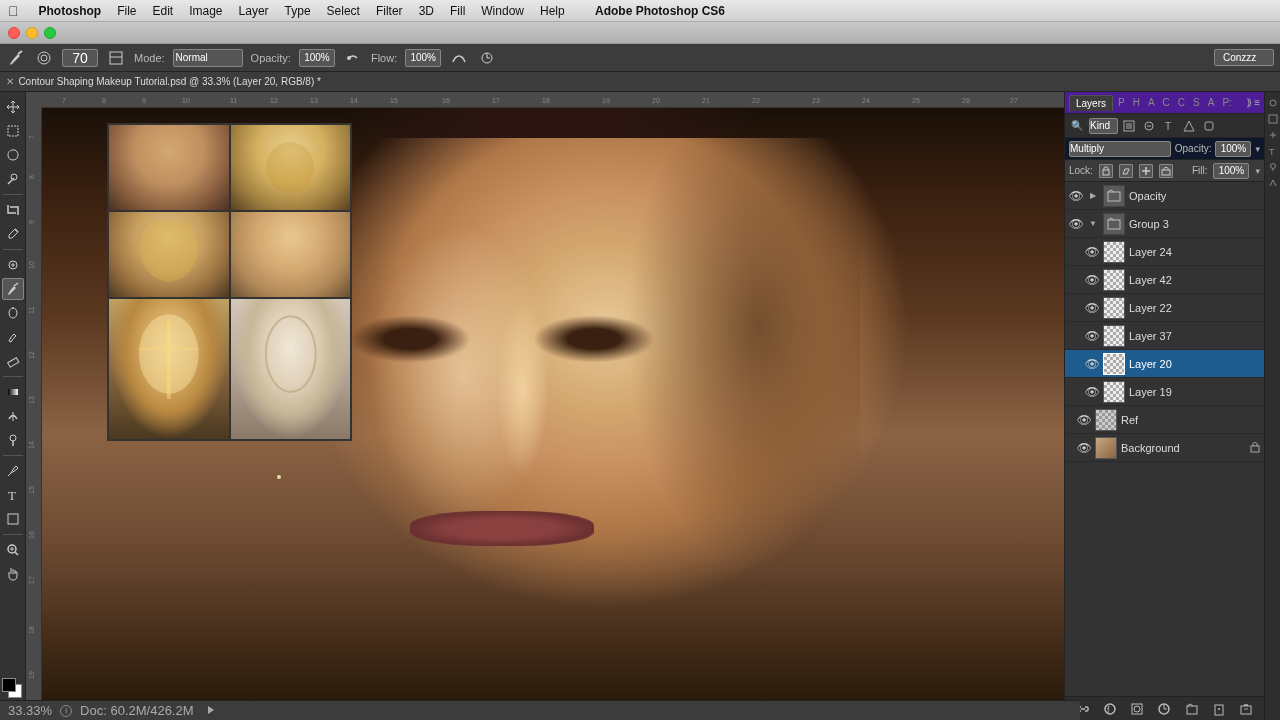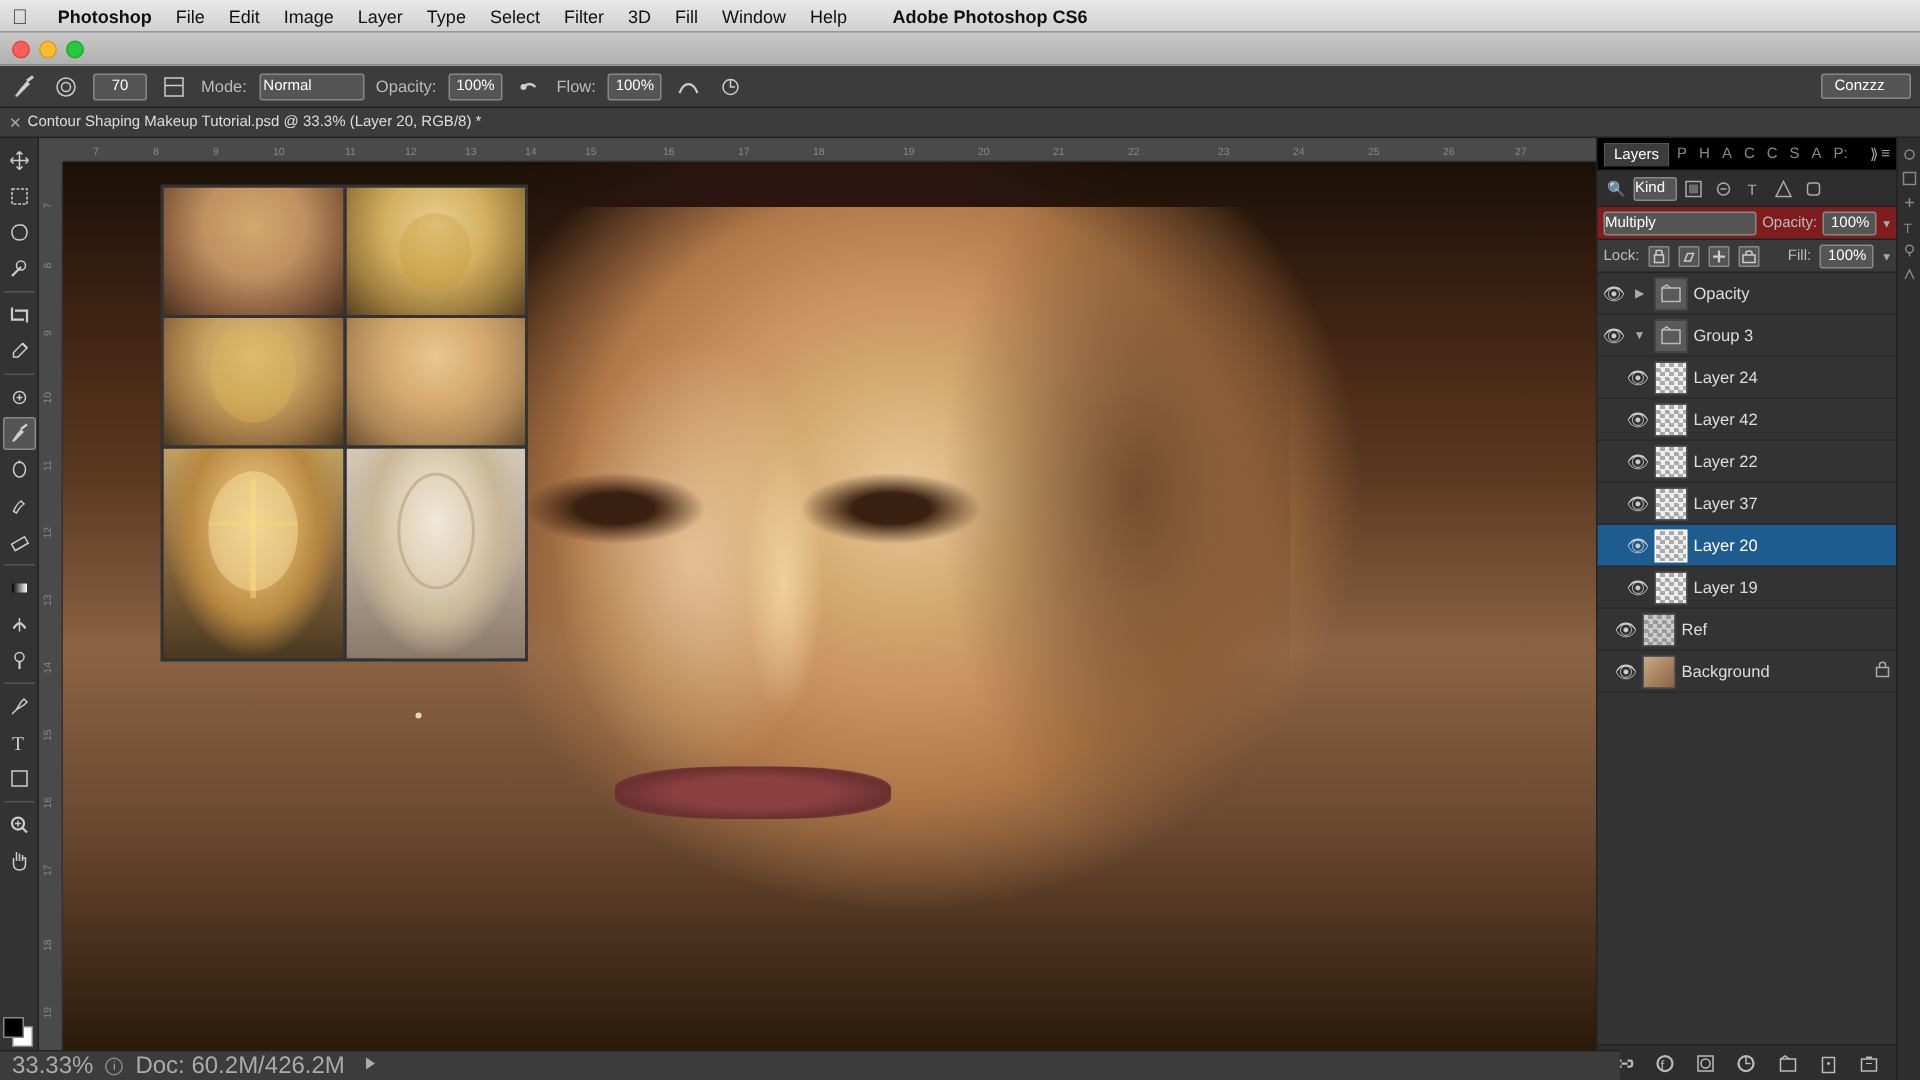--- a/index.html
+++ b/index.html
@@ -26,21 +26,21 @@
     #titlebar .btn-close { width: 12px; height: 12px; border-radius: 50%; background: #ff5f57; border: 1px solid #e0443e; }
     #titlebar .btn-min { width: 12px; height: 12px; border-radius: 50%; background: #febc2e; border: 1px solid #d4a017; }
     #titlebar .btn-max { width: 12px; height: 12px; border-radius: 50%; background: #28c840; border: 1px solid #1aab29; }
 
     
     #optionsbar {
       width: 100%; height: 28px; background: #3c3c3c; border-bottom: 1px solid #222;
       display: flex; align-items: center; padding: 0 6px; gap: 8px;
     }
     #optionsbar .tool-icon { width: 20px; height: 20px; display: flex; align-items: center; justify-content: center; cursor: pointer; }
-    .brush-size-input { width: 36px; height: 18px; background: #555; border: 1px solid #888; color: #fff; font-size: 10px; text-align: center; border-radius: 2px; }
+    .brush-size-input { width: 36px; height: 18px; background: #555; border: 1px solid #888; color: #fff; font-size: 14px; text-align: center; border-radius: 2px; }
     .option-label { color: #bbb; font-size: 11px; }
     .option-select { height: 18px; background: #555; border: 1px solid #888; color: #fff; font-size: 10px; padding: 0 2px; border-radius: 2px; min-width: 70px; }
     .option-value { width: 36px; height: 18px; background: #555; border: 1px solid #888; color: #fff; font-size: 10px; text-align: center; border-radius: 2px; }
     #optionsbar .right-label { margin-left: auto; background: #555; border: 1px solid #888; color: #fff; font-size: 10px; padding: 2px 8px; border-radius: 2px; min-width: 60px; }
 
     
     #doctab {
       width: 100%; height: 20px; background: #3c3c3c; border-bottom: 1px solid #222;
       display: flex; align-items: center; padding: 0 6px;
     }
@@ -61,33 +61,33 @@
 
     
     #canvas-area { flex: 1; background: #4a4a4a; position: relative; overflow: hidden; }
 
     
     #status-bar {
       position: absolute; bottom: 0; left: 0; right: 0; height: 20px;
       background: #3c3c3c; border-top: 1px solid #222;
       display: flex; align-items: center; padding: 0 8px; gap: 16px;
     }
-    .status-text { font-size: 16px; color: #aaa; }
+    .status-text { font-size: 13px; color: #aaa; }
 
     
     #right-panel { width: 200px; background: #333; border-left: 1px solid #222; display: flex; flex-direction: column; }
 
     
-    #layers-tabs { height: 22px; background: #000000; display: flex; align-items: center; border-bottom: 1px solid #222; padding: 0 4px; gap: 2px; }
+    #layers-tabs { height: 22px; background: #4c1d95; display: flex; align-items: center; border-bottom: 1px solid #222; padding: 0 4px; gap: 2px; }
     .panel-tab { font-size: 10px; color: #aaa; padding: 2px 6px; cursor: pointer; border-radius: 2px 2px 0 0; }
     .panel-tab.active { background: #3c3c3c; color: #fff; border: 1px solid #555; border-bottom: none; }
     .panel-tab-letter { font-size: 10px; color: #888; padding: 2px 3px; cursor: pointer; }
 
     
-    #blend-row { height: 22px; background: #7f1d1d; display: flex; align-items: center; padding: 0 4px; gap: 4px; border-bottom: 1px solid #222; }
+    #blend-row { height: 22px; background: #0f172a; display: flex; align-items: center; padding: 0 4px; gap: 4px; border-bottom: 1px solid #222; }
     .blend-select { flex: 1; height: 16px; background: #555; border: 1px solid #888; color: #fff; font-size: 10px; border-radius: 2px; }
     .opacity-label { font-size: 10px; color: #bbb; }
     .opacity-value { width: 36px; height: 16px; background: #555; border: 1px solid #888; color: #fff; font-size: 10px; text-align: center; border-radius: 2px; }
 
     
     #lock-row { height: 22px; background: #3a3a3a; display: flex; align-items: center; padding: 0 4px; gap: 6px; border-bottom: 1px solid #222; }
     .lock-label { font-size: 10px; color: #bbb; }
     .lock-icon-btn { width: 14px; height: 14px; background: #555; border: 1px solid #888; display: flex; align-items: center; justify-content: center; font-size: 9px; color: #ccc; cursor: pointer; border-radius: 1px; }
     .fill-label { font-size: 10px; color: #bbb; margin-left: auto; }
     .fill-value { width: 36px; height: 16px; background: #555; border: 1px solid #888; color: #fff; font-size: 10px; text-align: center; border-radius: 2px; }

